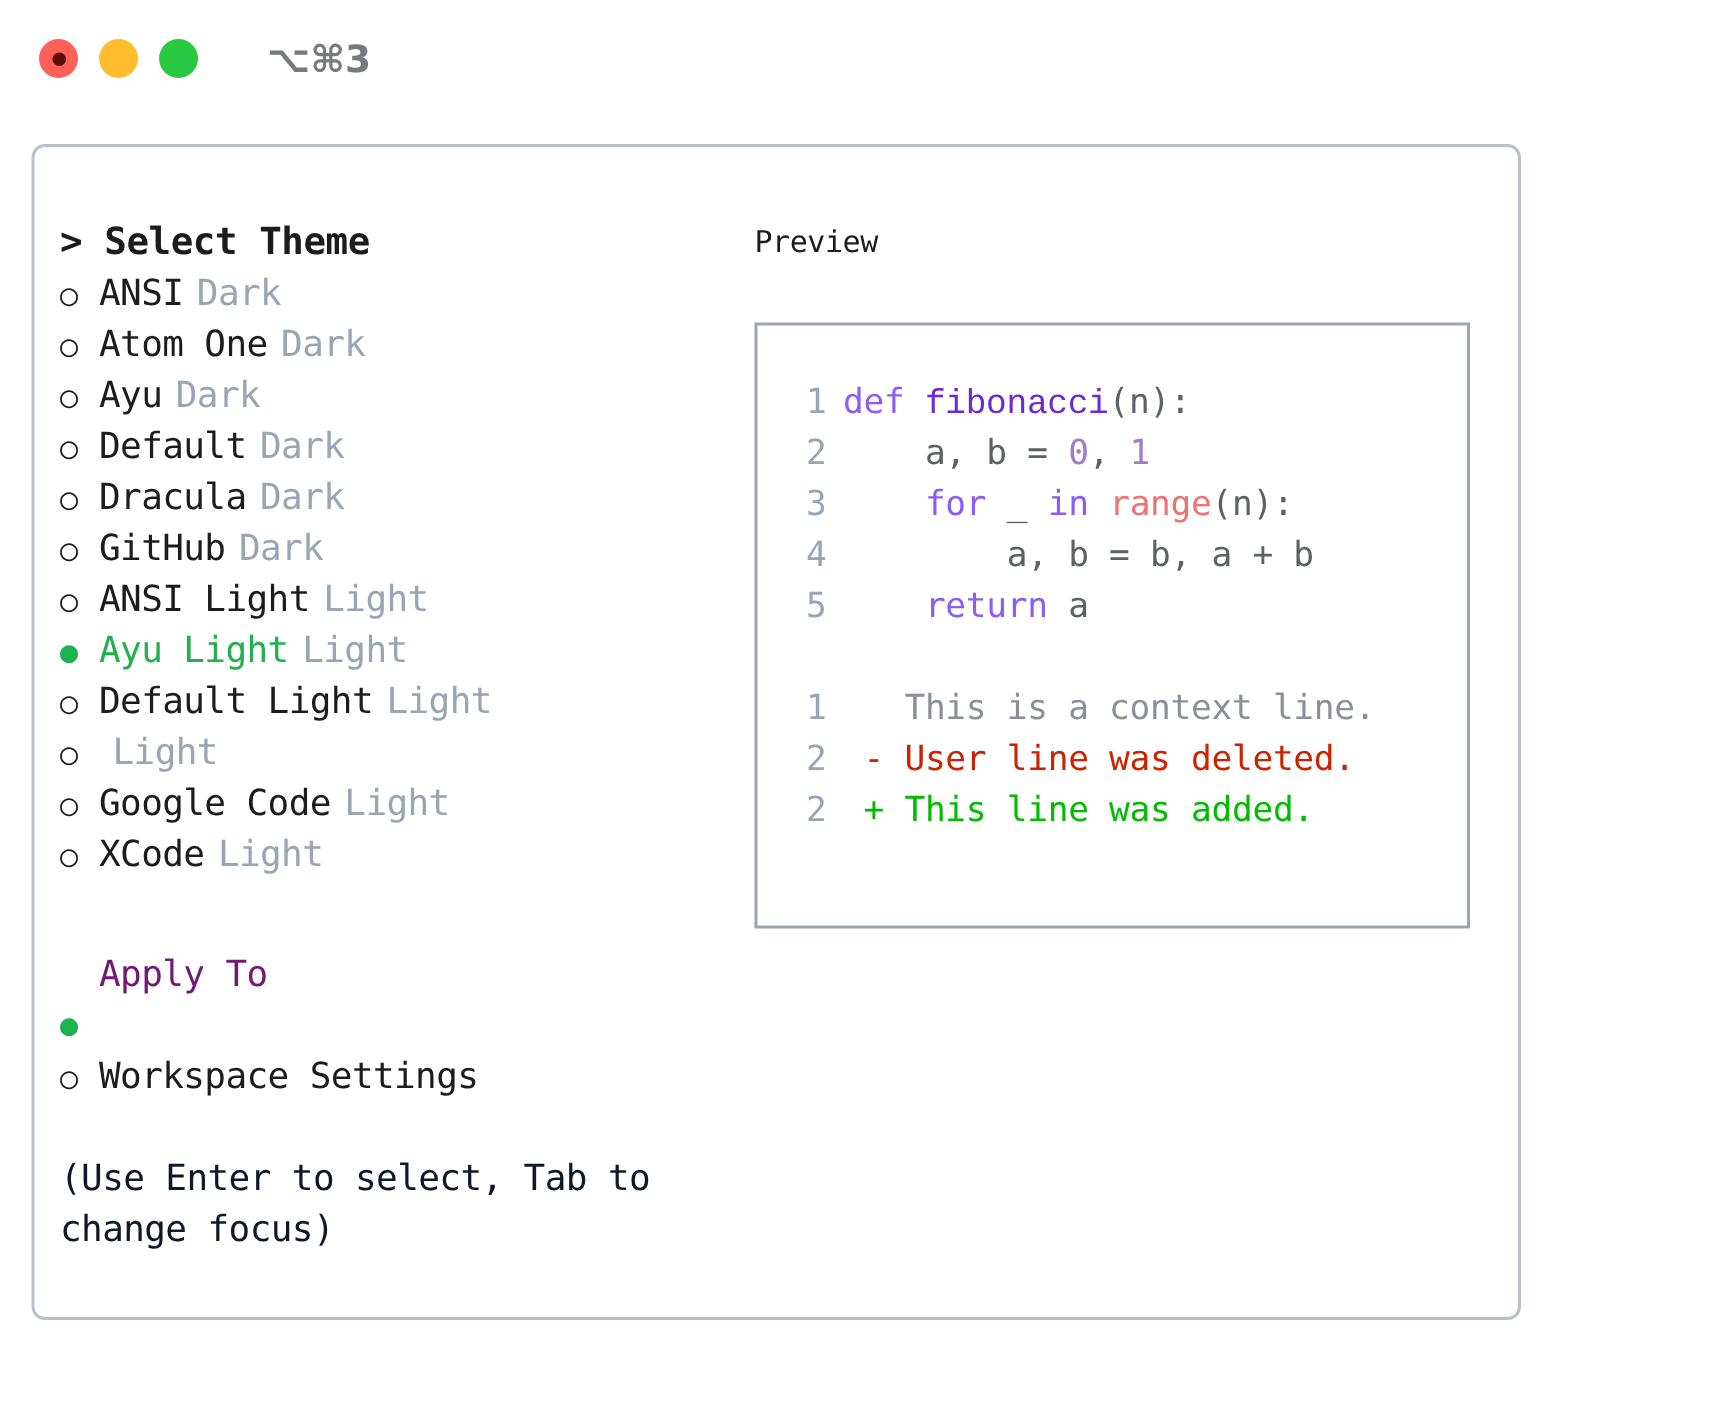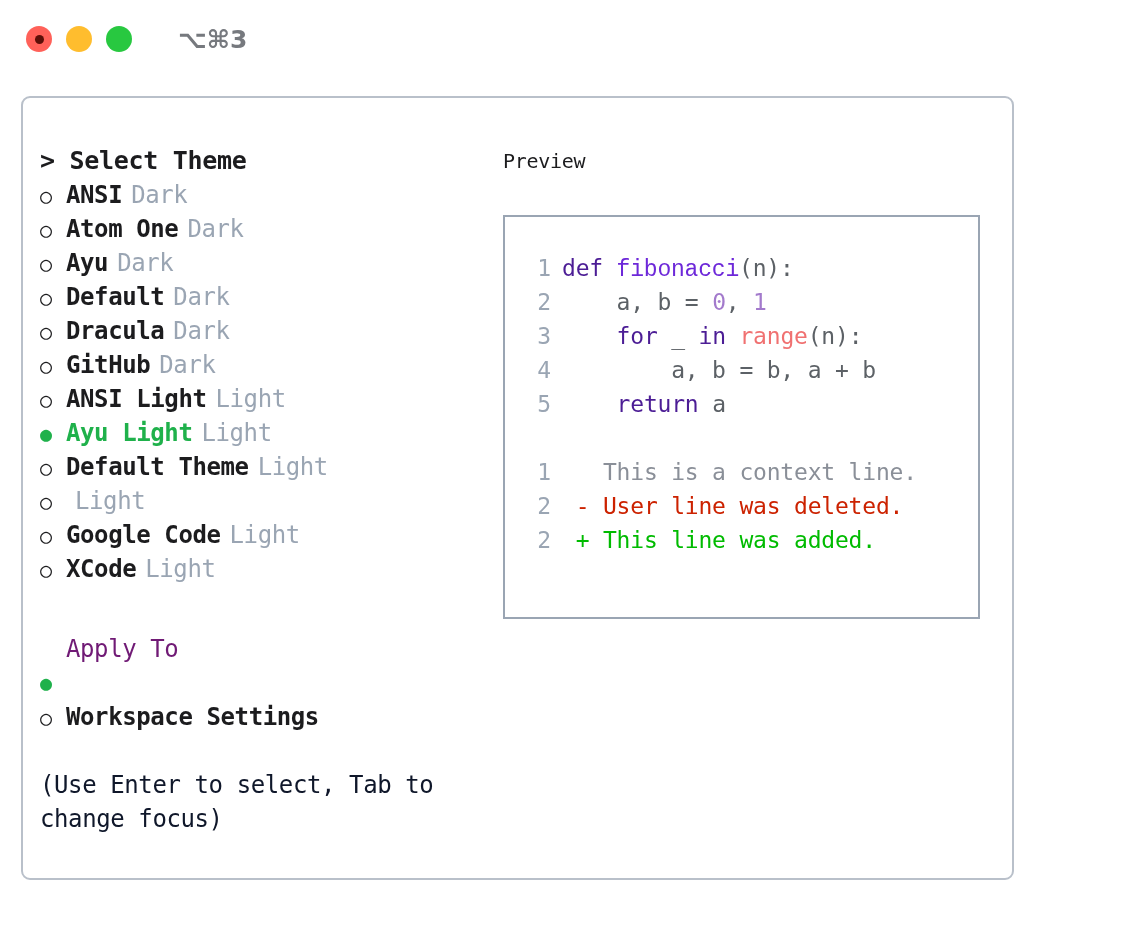--- a/index.html
+++ b/index.html
@@ -114,21 +114,21 @@
   }
   .marker {
     display: inline-block;
     width: 26px;
     flex: 0 0 26px;
     font-size: 20px;
     color: #1c1c1e;
   }
   .marker.sel { color: #1fb14b; }
 
-  .opt-label  { color: #1c1c1e; font-weight: bold; }
+  .opt-label  { color: #1c1c1e; }
   .opt-label.sel { color: #1fb14b; }
   .opt-variant { color: #9aa5b3; margin-left: 9px; }
 
   .subhead {
     font-size: 24px;
     color: #701a75;
     line-height: 34px;
     height: 34px;
     padding-left: 26px;
     white-space: pre;
@@ -181,21 +181,21 @@
     width: 30px;
     flex: 0 0 30px;
     text-align: right;
     color: #9aa5b3;
     margin-right: 11px;
   }
   .code-text { color: #5c6166; }
 
   .blank-line { height: 34px; }
 
-  .tok-kw     { color: #4c1d95; }
+  .tok-kw     { color: #8b5cf6; }
   .tok-fn     { color: #6d28d9; font-family: Liberation Mono, monospace; }
   .tok-num    { color: #a37acc; }
   .tok-builtin{ color: #f07171; }
   .tok-plain  { color: #5c6166; }
 
   .diff-ctx { color: #8a8f98; }
   .diff-del { color: #cc2200; }
   .diff-add { color: #00bb00; }
 </style>
 </head>
@@ -221,21 +221,21 @@
 
         <div class="opt-list" id="theme-list">
             <div class="opt"><span class="marker">○</span><span class="opt-label">ANSI</span><span class="opt-variant">Dark</span></div>
             <div class="opt"><span class="marker">○</span><span class="opt-label">Atom One</span><span class="opt-variant">Dark</span></div>
             <div class="opt"><span class="marker">○</span><span class="opt-label">Ayu</span><span class="opt-variant">Dark</span></div>
             <div class="opt"><span class="marker">○</span><span class="opt-label">Default</span><span class="opt-variant">Dark</span></div>
             <div class="opt"><span class="marker">○</span><span class="opt-label">Dracula</span><span class="opt-variant">Dark</span></div>
             <div class="opt"><span class="marker">○</span><span class="opt-label">GitHub</span><span class="opt-variant">Dark</span></div>
             <div class="opt"><span class="marker">○</span><span class="opt-label">ANSI Light</span><span class="opt-variant">Light</span></div>
             <div class="opt"><span class="marker sel">●</span><span class="opt-label sel">Ayu Light</span><span class="opt-variant">Light</span></div>
-            <div class="opt"><span class="marker">○</span><span class="opt-label">Default Theme</span><span class="opt-variant">Light</span></div>
+            <div class="opt"><span class="marker">○</span><span class="opt-label">Default Light</span><span class="opt-variant">Light</span></div>
             <div class="opt"><span class="marker">○</span><span class="opt-variant">Light</span></div>
             <div class="opt"><span class="marker">○</span><span class="opt-label">Google Code</span><span class="opt-variant">Light</span></div>
             <div class="opt"><span class="marker">○</span><span class="opt-label">XCode</span><span class="opt-variant">Light</span></div>
           </div>
 
         <div class="spacer-lg"></div>
 
         <div class="subhead">Apply To</div>
 
         <div class="opt-list" id="apply-list">

